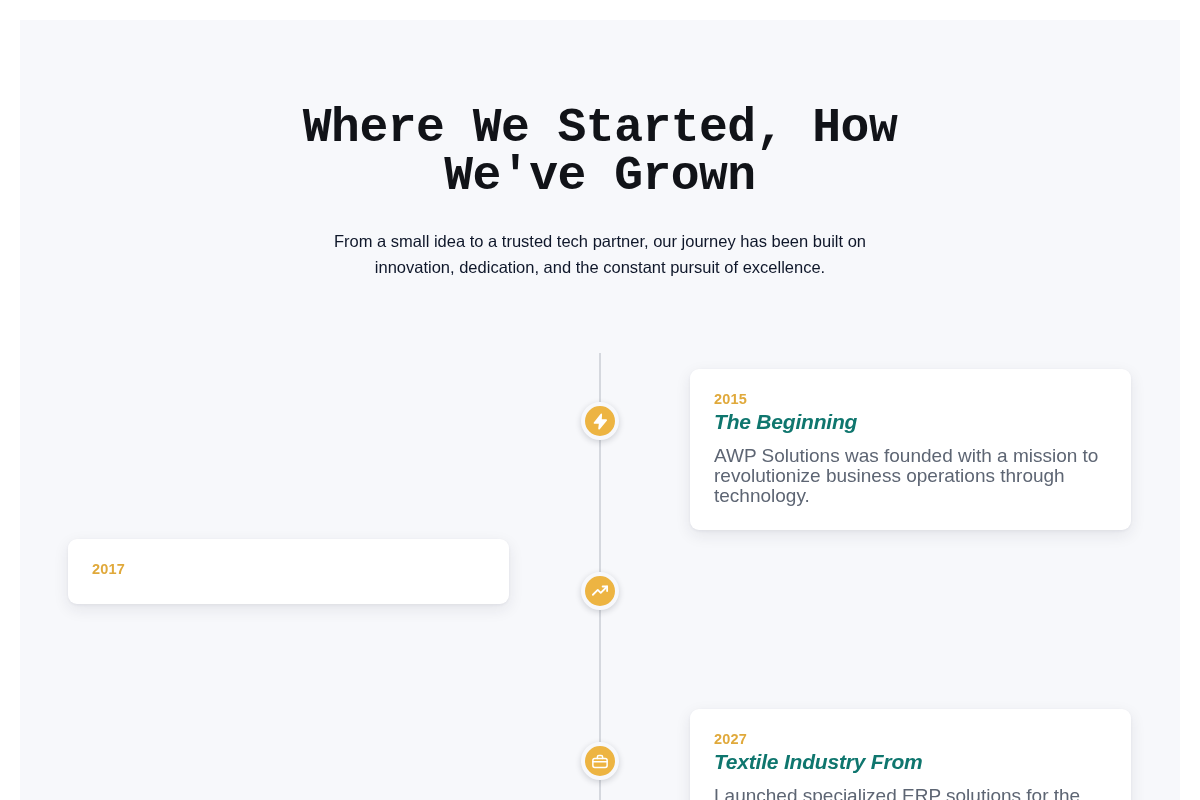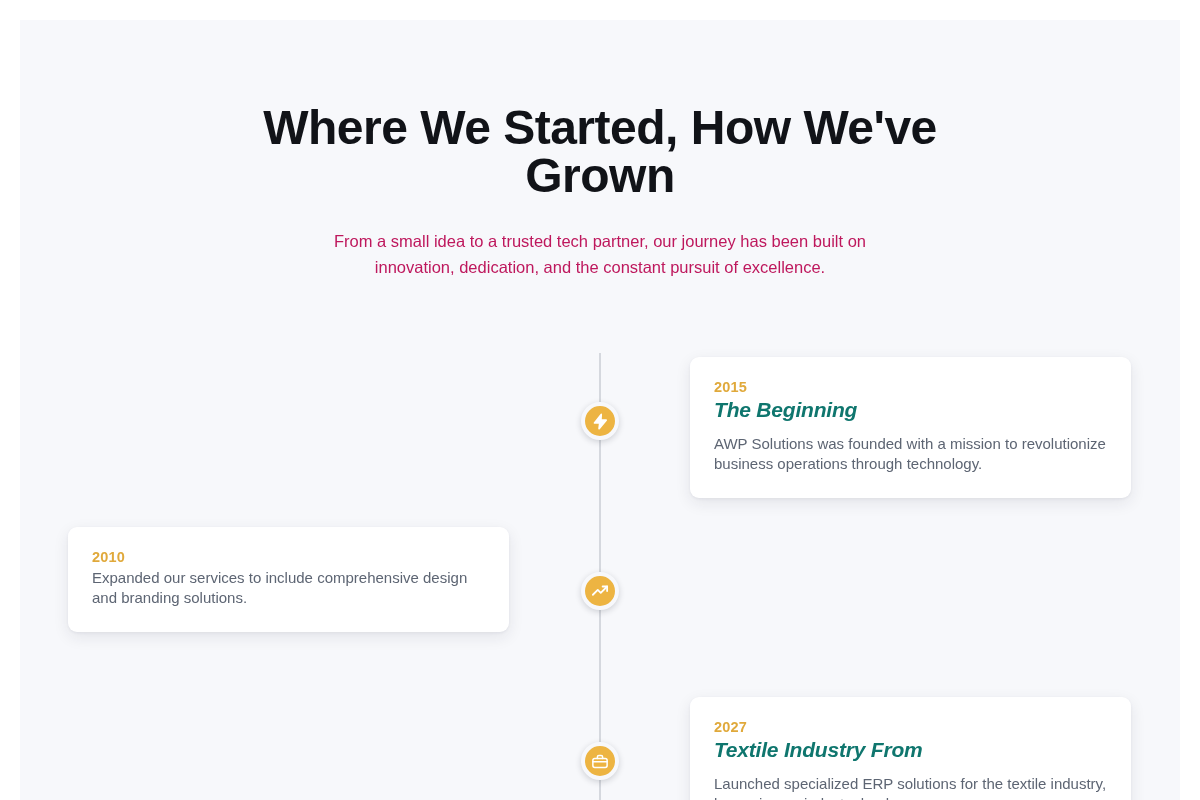--- a/index.html
+++ b/index.html
@@ -29,28 +29,29 @@
   }
 
   .page-title {
     font-size: 48px;
     line-height: 1.0;
     font-weight: 700;
     letter-spacing: -0.5px;
     color: #111318;
     max-width: 700px;
     margin: 0 auto;
+    font-family: Liberation Mono, monospace;
   }
 
   .page-subtitle {
     margin: 28px auto 0;
     max-width: 610px;
     font-size: 16.5px;
     line-height: 26px;
-    color: #be185d;
+    color: #0f172a;
     font-weight: 400;
   }
 
   
   .timeline {
     position: relative;
     margin-top: 73px;
     height: 470px;
   }
 
@@ -82,21 +83,21 @@
     box-shadow: 0 2px 6px rgba(20,25,40,0.18);
     display: flex;
     align-items: center;
     justify-content: center;
     z-index: 3;
   }
   .tl-marker svg { display: block; }
 
   .tl-card {
     position: absolute;
-    top: 4px;
+    top: 16px;
     width: 441px;
     background: #ffffff;
     border-radius: 9px;
     padding: 22px 24px 24px;
     box-shadow: 0 5px 16px rgba(30,38,60,0.09),
                 0 1px 3px rgba(30,38,60,0.06);
   }
   .tl-card.right { left: 670px; }
   .tl-card.left  { left: 48px; }
 
@@ -111,21 +112,21 @@
   .tl-heading {
     font-size: 21px;
     font-weight: 700;
     color: #0f766e;
     letter-spacing: -0.2px;
     margin-bottom: 12px;
     font-style: italic;
   }
 
   .tl-desc {
-    font-size: 15px;
+    font-size: 19px;
     line-height: 20px;
     color: #5d6573;
   }
 </style>
 </head>
 <body>
 
 <div id="page">
 
   <div class="header">
@@ -154,22 +155,21 @@
     <div class="tl-row">
       <div class="tl-marker">
         <span>
           <svg width="18" height="18" viewBox="0 0 24 24" fill="none" stroke="#ffffff" stroke-width="2.4" stroke-linecap="round" stroke-linejoin="round">
             <polyline points="2.5 17 9 10.5 13 14.5 21.5 6"></polyline>
             <polyline points="15.5 6 21.5 6 21.5 12"></polyline>
           </svg>
         </span>
       </div>
       <div class="tl-card left">
-        <div class="tl-year">2010</div>
-        <div class="tl-desc">Expanded our services to include comprehensive design and branding solutions.</div>
+        <div class="tl-year">2017</div>
       </div>
     </div>
 
     <div class="tl-row">
       <div class="tl-marker">
         <span>
           <svg width="18" height="18" viewBox="0 0 24 24" fill="none" stroke="#ffffff" stroke-width="2" stroke-linecap="round" stroke-linejoin="round">
             <rect x="2.5" y="8.5" width="19" height="12" rx="2.5"></rect>
             <path d="M8.5 8.5V6.5a2 2 0 0 1 2-2h3a2 2 0 0 1 2 2v2"></path>
             <line x1="2.5" y1="13" x2="21.5" y2="13"></line>

